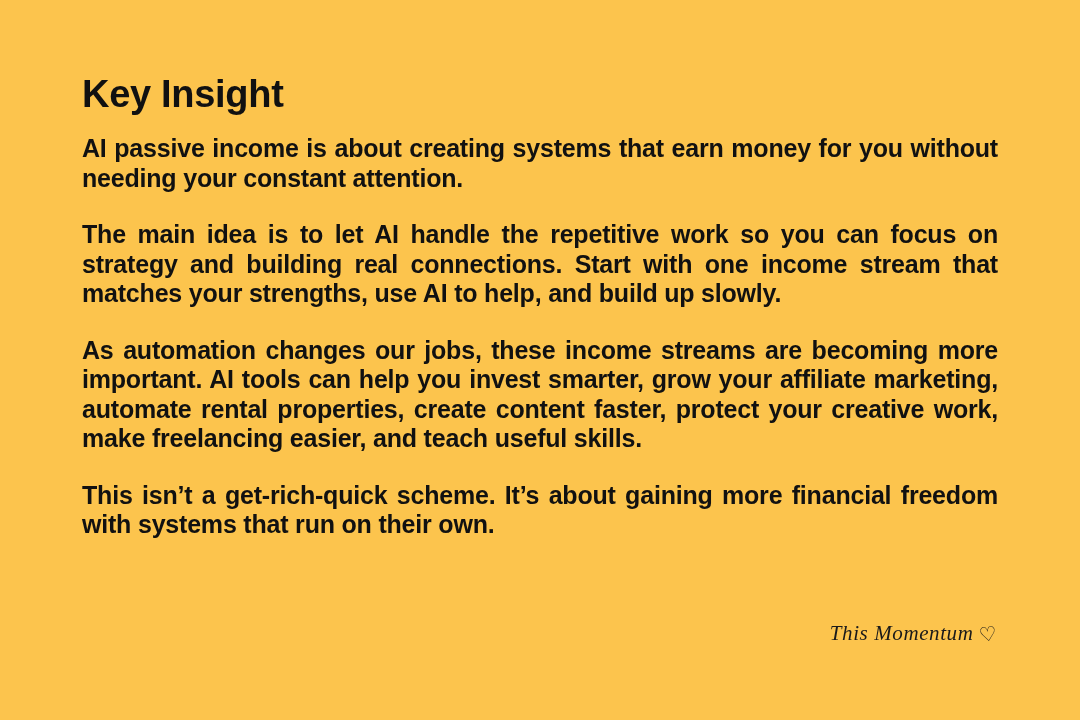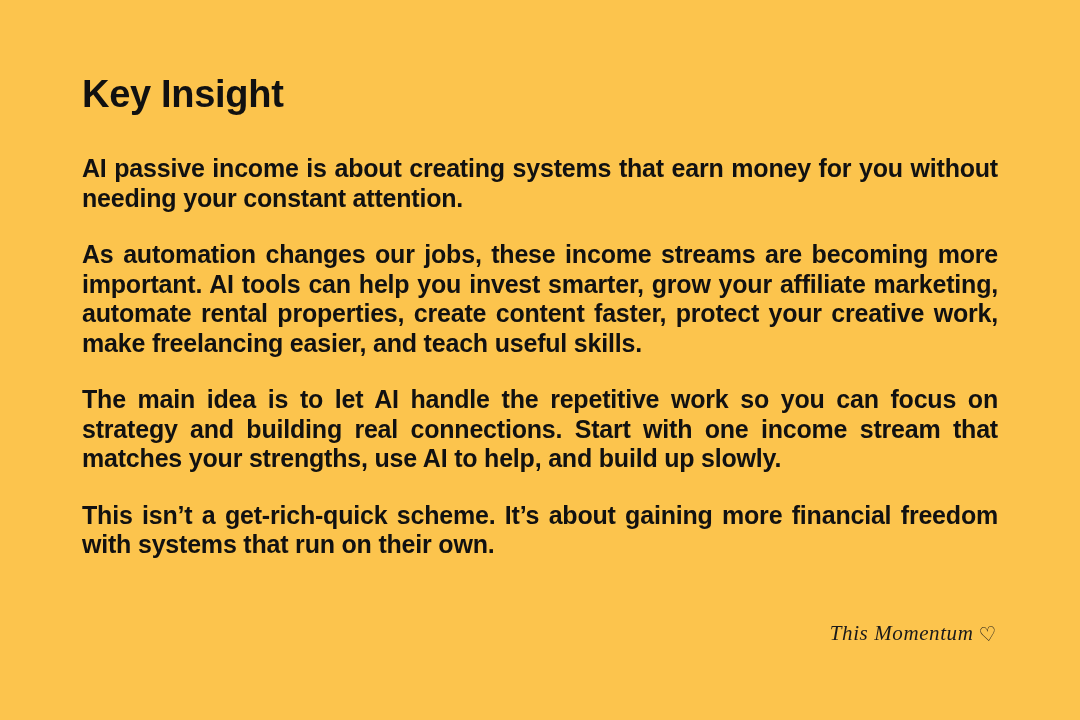--- a/index.html
+++ b/index.html
@@ -43,21 +43,21 @@
     font-weight: bold;
     line-height: 44px;
     letter-spacing: -0.3px;
     color: #111111;
     white-space: nowrap;
   }
 
   .body-block {
     position: absolute;
     left: 0;
-    top: 154px;
+    top: 134px;
     width: 916px;
   }
 
   .para {
     margin: 0 0 27px 0;
     font-family: "Liberation Sans", sans-serif;
     font-size: 25px;
     font-weight: bold;
     line-height: 29.5px;
     letter-spacing: -0.2px;
@@ -103,23 +103,23 @@
 <div class="card">
 
   <div class="content">
 
     <h1 class="page-title">Key Insight</h1>
 
     <div class="body-block">
 
       <p class="para">AI passive income is about creating systems that earn money for you without needing your constant attention.</p>
 
+      <p class="para">The main idea is to let AI handle the repetitive work so you can focus on strategy and building real connections. Start with one income stream that matches your strengths, use AI to help, and build up slowly.</p>
+
       <p class="para">As automation changes our jobs, these income streams are becoming more important. AI tools can help you invest smarter, grow your affiliate marketing, automate rental properties, create content faster, protect your creative work, make freelancing easier, and teach useful skills.</p>
-
-      <p class="para">The main idea is to let AI handle the repetitive work so you can focus on strategy and building real connections. Start with one income stream that matches your strengths, use AI to help, and build up slowly.</p>
 
       <p class="para">This isn’t a get-rich-quick scheme. It’s about gaining more financial freedom with systems that run on their own.</p>
 
     </div>
 
   </div>
 
   <div class="signature">
     <span>This Momentum</span><span class="heart-icon">♡</span>
   </div>

